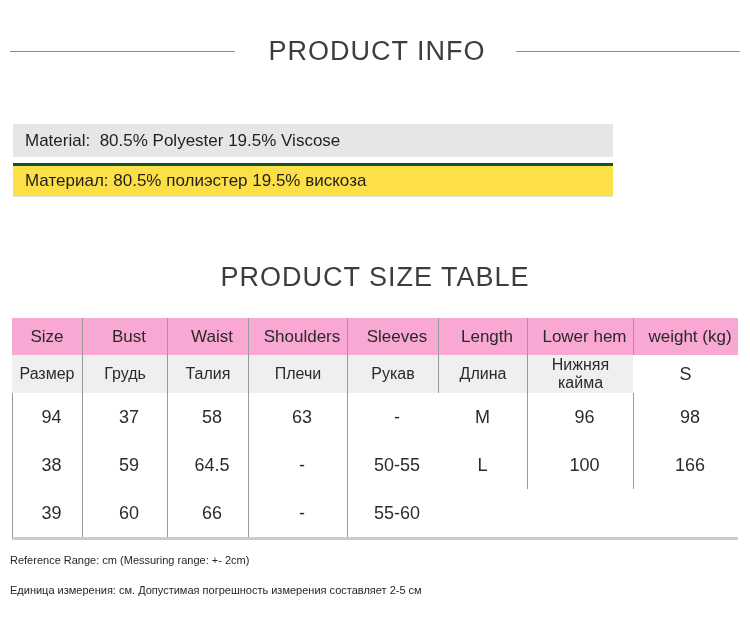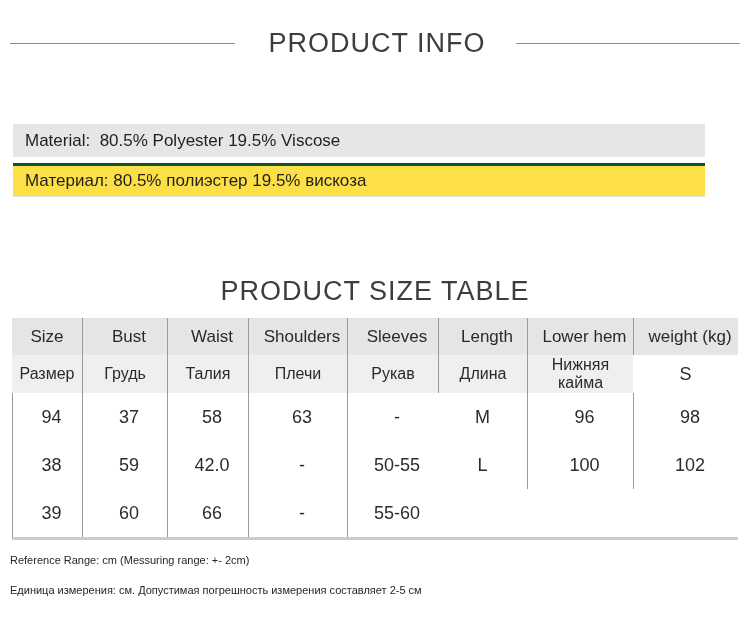--- a/index.html
+++ b/index.html
@@ -19,26 +19,26 @@
   }
   .title-row .hline{flex:1;height:1px;background:#8e8e8e;}
   .hline.left{margin-left:10px;margin-right:34px;}
   .hline.right{margin-left:30px;margin-right:10px;}
   .big-title{
     font-size:27px;
     letter-spacing:1px;
     color:#3d3d3d;
     white-space:nowrap;
   }
-  #title-info{top:28px;}
-  #title-size{top:276px;justify-content:center;}
+  #title-info{top:36px;}
+  #title-size{top:262px;justify-content:center;}
 
   
   .mat-bar{
-    position:absolute;left:13px;width:692px;
+    position:absolute;left:13px;width:600px;
     display:flex;align-items:center;
     padding-left:12px;box-sizing:border-box;
     font-size:17px;color:#1f1f1f;
     white-space:pre-wrap;
   }
   #mat-en{top:124px;height:33px;background:#e6e6e6;}
   #mat-ru{top:163px;height:34px;background:#fde047;border-top:3px solid #14532d;border-bottom:1px solid #e0e0e0;}
 
   
   #size-table{
@@ -46,21 +46,21 @@
     display:grid;
     grid-template-columns:70px 85px 81px 99px 91px 89px 106px 105px;
     grid-template-rows:37px 38px 48px 48px 48px;
     border-bottom:3px solid #cccccc;
   }
   .cell{
     display:flex;align-items:center;justify-content:center;
     text-align:center;box-sizing:border-box;
   }
   .cell:not(.col0){border-left:1px solid #9a9a9a;padding-left:8px;}
-  .cell.h1{background:#e5e5e5;font-size:17px;color:#2a2a2a;}
+  .cell.h1{background:#f9a8d4;font-size:17px;color:#2a2a2a;}
   .cell.h2{background:#efefef;font-size:16px;color:#2a2a2a;line-height:1.12;padding:0 4px;}
   .cell.d{background:#ffffff;font-size:18px;color:#2c2c2c;}
 
   
   .footnote{
     position:absolute;left:10px;
     font-size:11px;color:#262626;
     white-space:nowrap;
   }
   #foot-en{top:554px;}
@@ -104,26 +104,26 @@
       <div class="cell d">94</div>
       <div class="cell d">37</div>
       <div class="cell d">58</div>
       <div class="cell d">63</div>
       <div class="cell d">-</div>
       <div class="cell d col0">M</div>
       <div class="cell d">96</div>
       <div class="cell d">98</div>
       <div class="cell d">38</div>
       <div class="cell d">59</div>
-      <div class="cell d">42.0</div>
+      <div class="cell d">64.5</div>
       <div class="cell d">-</div>
       <div class="cell d">50-55</div>
       <div class="cell d col0">L</div>
       <div class="cell d">100</div>
-      <div class="cell d">102</div>
+      <div class="cell d">166</div>
       <div class="cell d">39</div>
       <div class="cell d">60</div>
       <div class="cell d">66</div>
       <div class="cell d">-</div>
       <div class="cell d">55-60</div>
     </div>
 
   <div class="footnote" id="foot-en">Reference Range: cm (Messuring range: +- 2cm)</div>
   <div class="footnote" id="foot-ru">Единица измерения: см. Допустимая погрешность измерения составляет 2-5 см</div>
 

